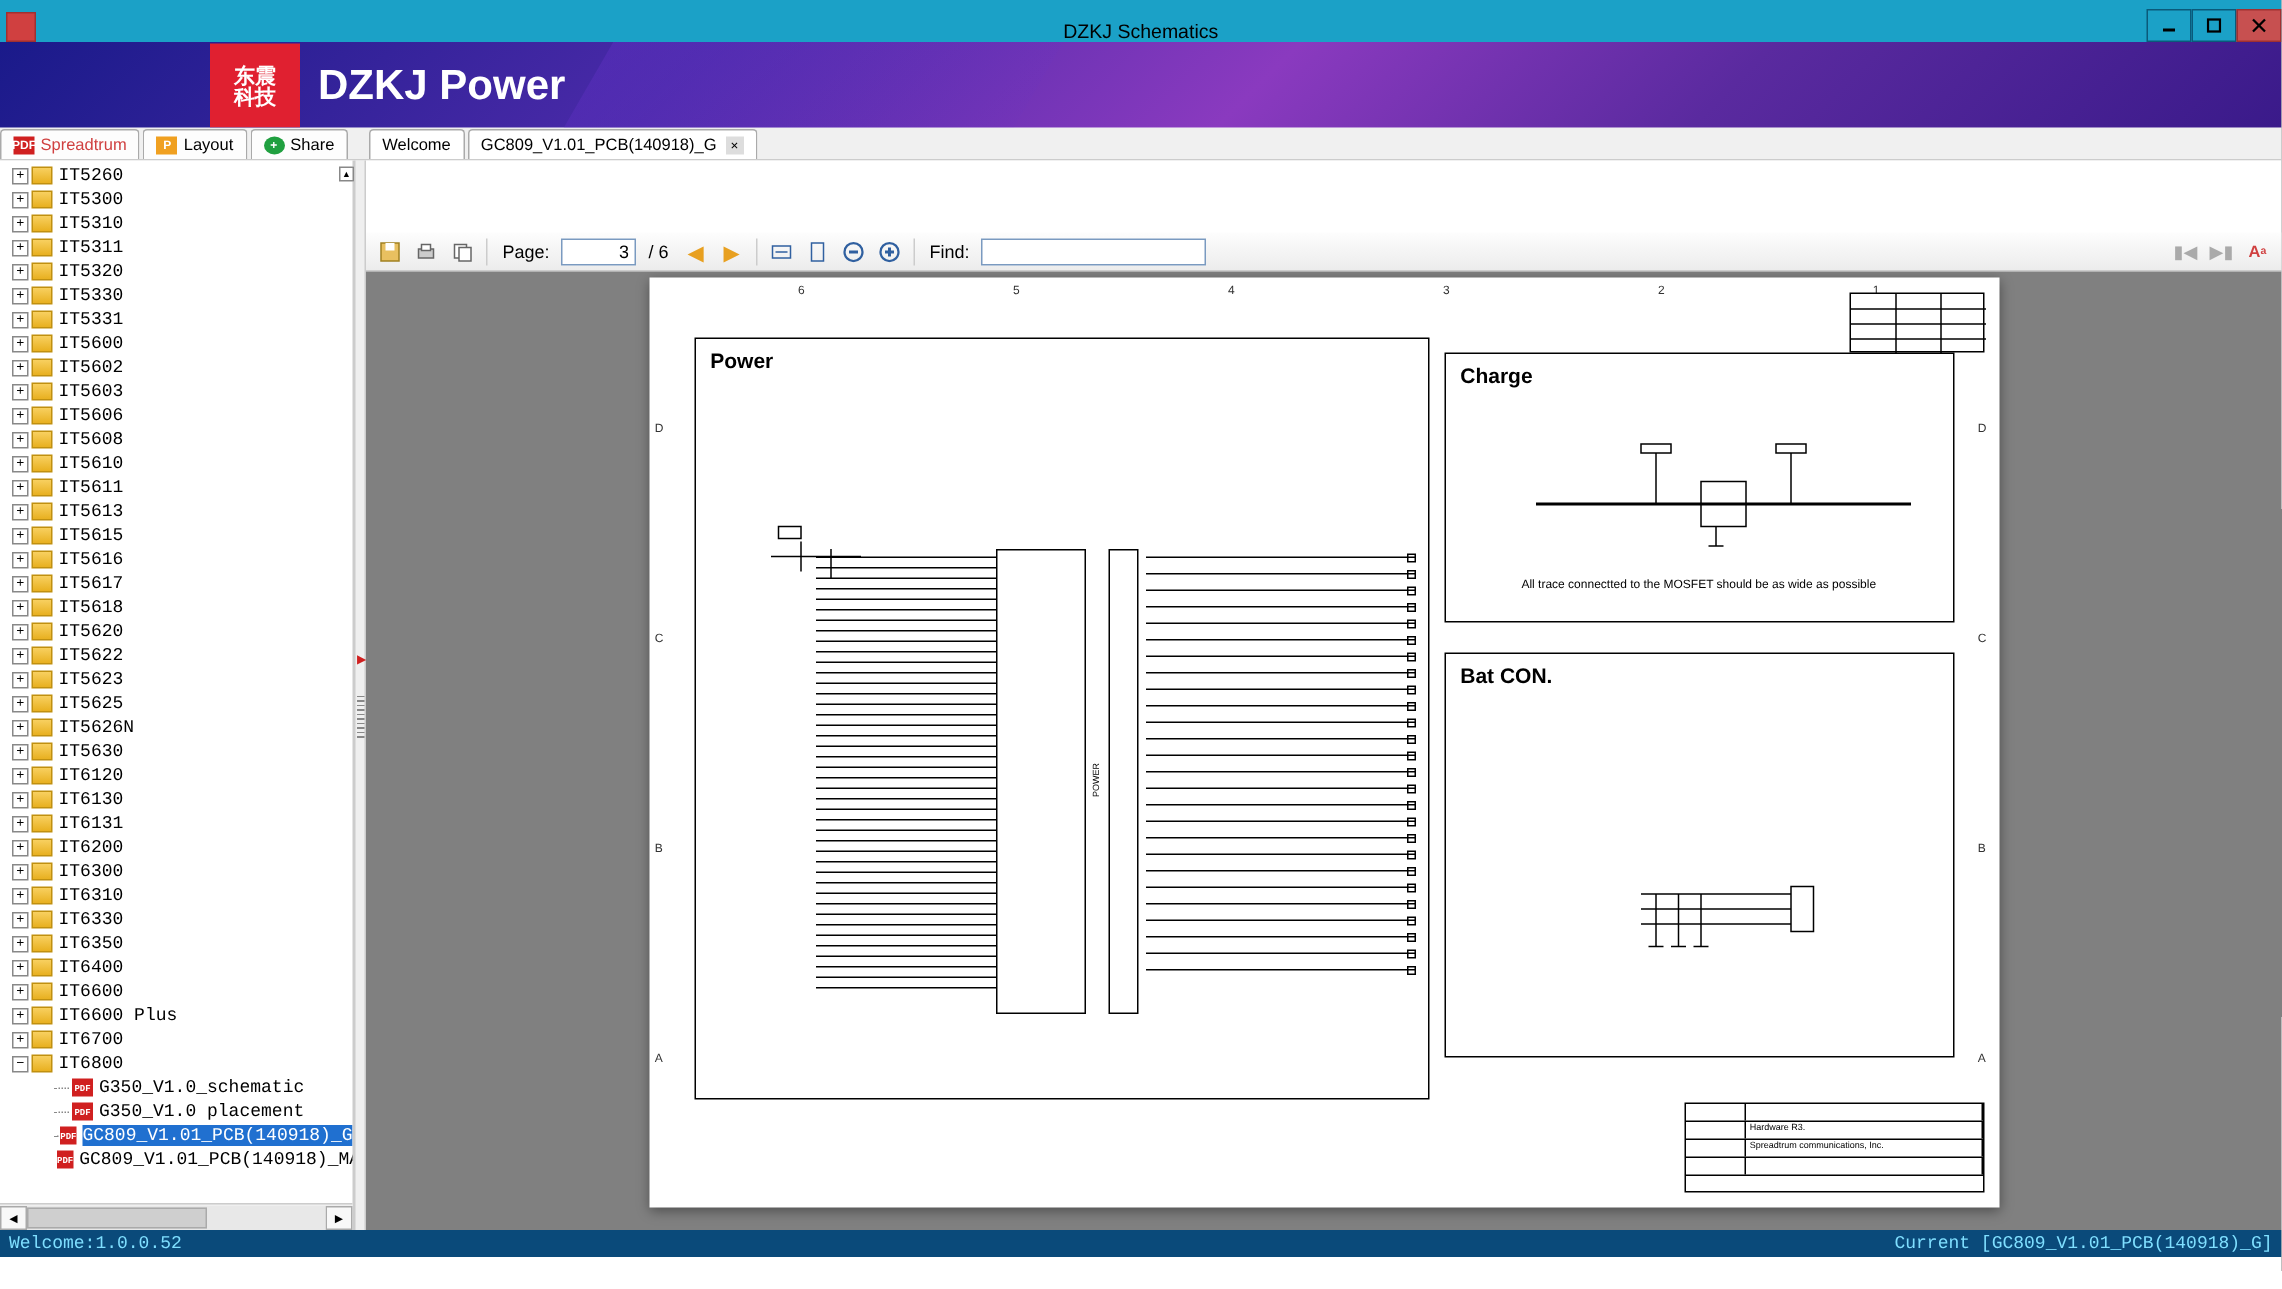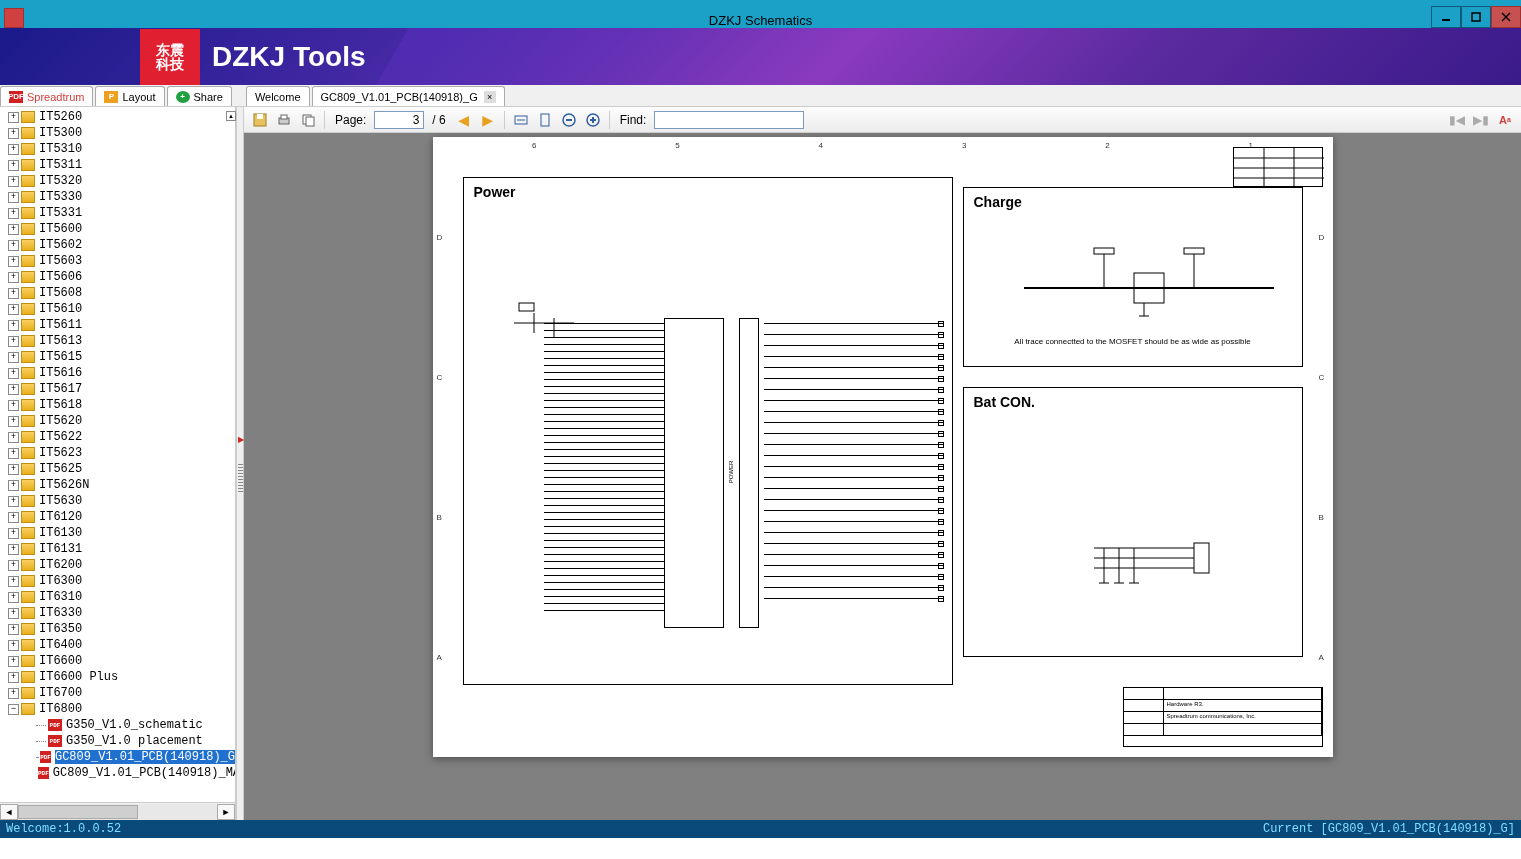--- a/index.html
+++ b/index.html
@@ -50,21 +50,21 @@
 .sidebar-hscroll .thumb { position: absolute; left: 0; width: 120px; height: 14px; top: 1px; background: #cfcfcf; border: 1px solid #aaa; }
 .sidebar .v-toggle { position: absolute; right: -1px; top: 4px; width: 10px; height: 10px; border: 1px solid #888; background: #fff; font-size: 7px; display: flex; align-items: center; justify-content: center; }
 
 
 .splitter { width: 8px; background: #efefef; border-left: 1px solid #ccc; border-right: 1px solid #ccc; position: relative; cursor: col-resize; }
 .splitter .grip { position: absolute; top: 50%; left: 1px; width: 5px; height: 30px; background: repeating-linear-gradient(#888, #888 1px, transparent 1px, transparent 3px); }
 .splitter .arrow { position: absolute; top: 46%; left: 1px; color: #d02020; font-size: 8px; }
 
 
 .viewer { flex: 1; display: flex; flex-direction: column; background: #fff; }
-.toolbar { height: 26px; background: linear-gradient(#fdfdfd, #ececec); border-bottom: 1px solid #ccc; display: flex; align-items: center; padding: 0 6px; gap: 4px; }
+.toolbar { height: 26px; background: linear-gradient(#fdfdfd, #ececec); border-bottom: 1px solid #ccc; display: flex; align-items: center; padding: 0 6px; gap: 4px; margin-top: 48px; }
 .toolbar .tb-btn { width: 20px; height: 20px; display: flex; align-items: center; justify-content: center; border: 1px solid transparent; }
 .toolbar .sep { width: 1px; height: 18px; background: #ccc; margin: 0 2px; }
 .toolbar .page-label { font-size: 12px; margin: 0 4px; }
 .toolbar .page-input { width: 50px; height: 18px; border: 1px solid #7a9ac0; text-align: right; padding-right: 4px; font-size: 12px; }
 .toolbar .find-input { width: 150px; height: 18px; border: 1px solid #7a9ac0; font-size: 12px; padding: 0 4px; }
 .toolbar .nav-arrow { color: #e8a020; font-size: 14px; }
 .toolbar .zoom-btn { color: #207040; }
 
 .canvas { flex: 1; background: #808080; overflow: auto; display: flex; justify-content: center; padding-top: 4px; }
 .page { width: 900px; height: 620px; background: #fff; box-shadow: 0 2px 8px rgba(0,0,0,0.4); position: relative; }
@@ -125,21 +125,21 @@
         </svg>
       </div>
   </div>
 </div>
 
 <div class="banner">
   <div class="logo">
     <span>东震</span>
     <span>科技</span>
   </div>
-  <div class="brand">DZKJ Tools</div>
+  <div class="brand">DZKJ Power</div>
 </div>
 
 <div class="tabstrip">
   <div class="tab panel">
     <span class="tab-icon pdf-icon">PDF</span>
     <span style="color:#d04040">Spreadtrum</span>
   </div>
   <div class="tab panel">
     <span class="tab-icon pads-icon">P</span>
     <span>Layout</span>

